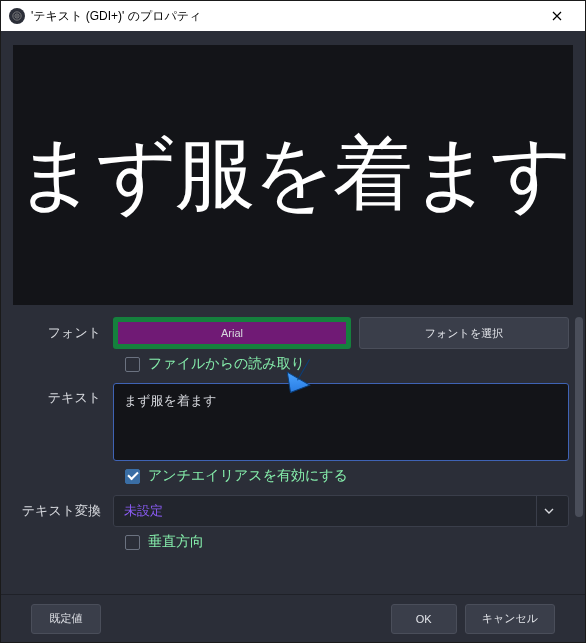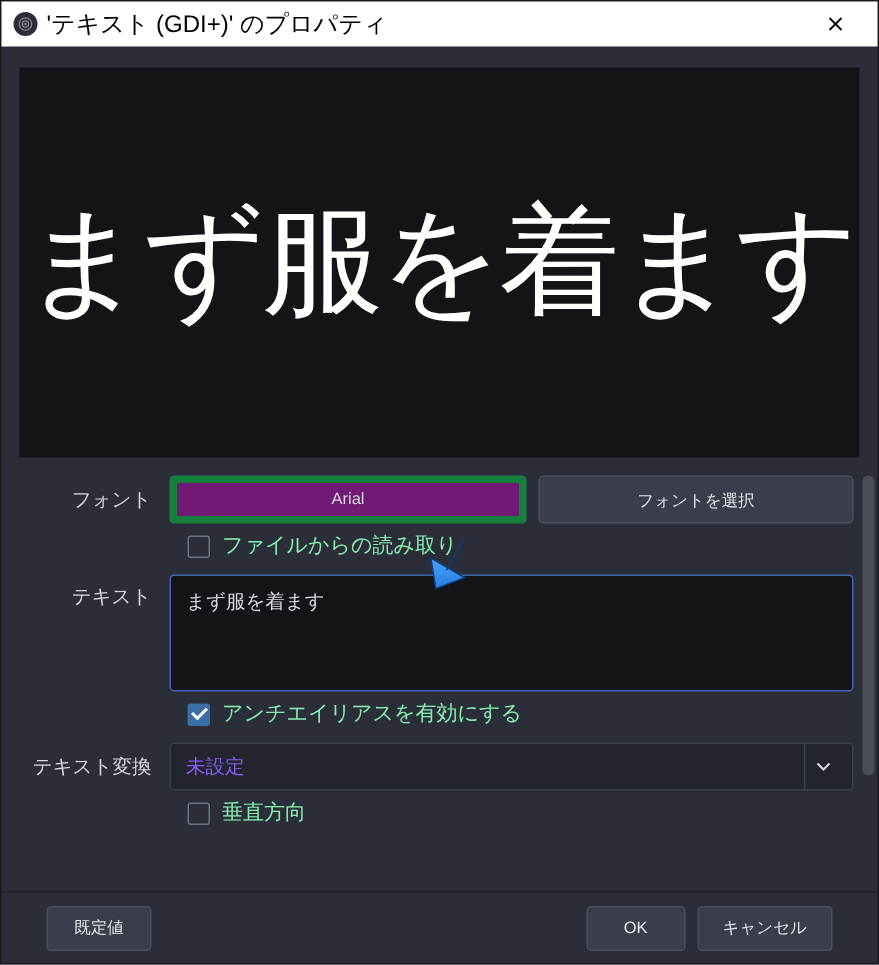--- a/index.html
+++ b/index.html
@@ -3,21 +3,21 @@
 <meta charset="utf-8">
 <style>
   * { box-sizing: border-box; margin: 0; padding: 0; }
   html, body { width: 586px; height: 643px; overflow: hidden; font-family: "Segoe UI","Meiryo",sans-serif; }
   .window {
     width: 586px; height: 643px; background: #2b2e38; display: flex; flex-direction: column;
     border: 1px solid #1a1a1a;
   }
   .titlebar {
     height: 30px; background: #ffffff; display: flex; align-items: center;
-    font-size: 16px; color: #000; padding: 0 8px;
+    font-size: 12px; color: #000; padding: 0 8px;
   }
   .titlebar .app-icon {
     width: 16px; height: 16px; border-radius: 50%; background: #2b2e38;
     display: flex; align-items: center; justify-content: center; margin-right: 6px;
   }
   .titlebar .app-icon svg { width: 10px; height: 10px; }
   .titlebar .title-text { flex: 1; }
   .titlebar .close {
     width: 40px; height: 30px; display: flex; align-items: center; justify-content: center;
     font-size: 14px; color: #000; cursor: pointer;

